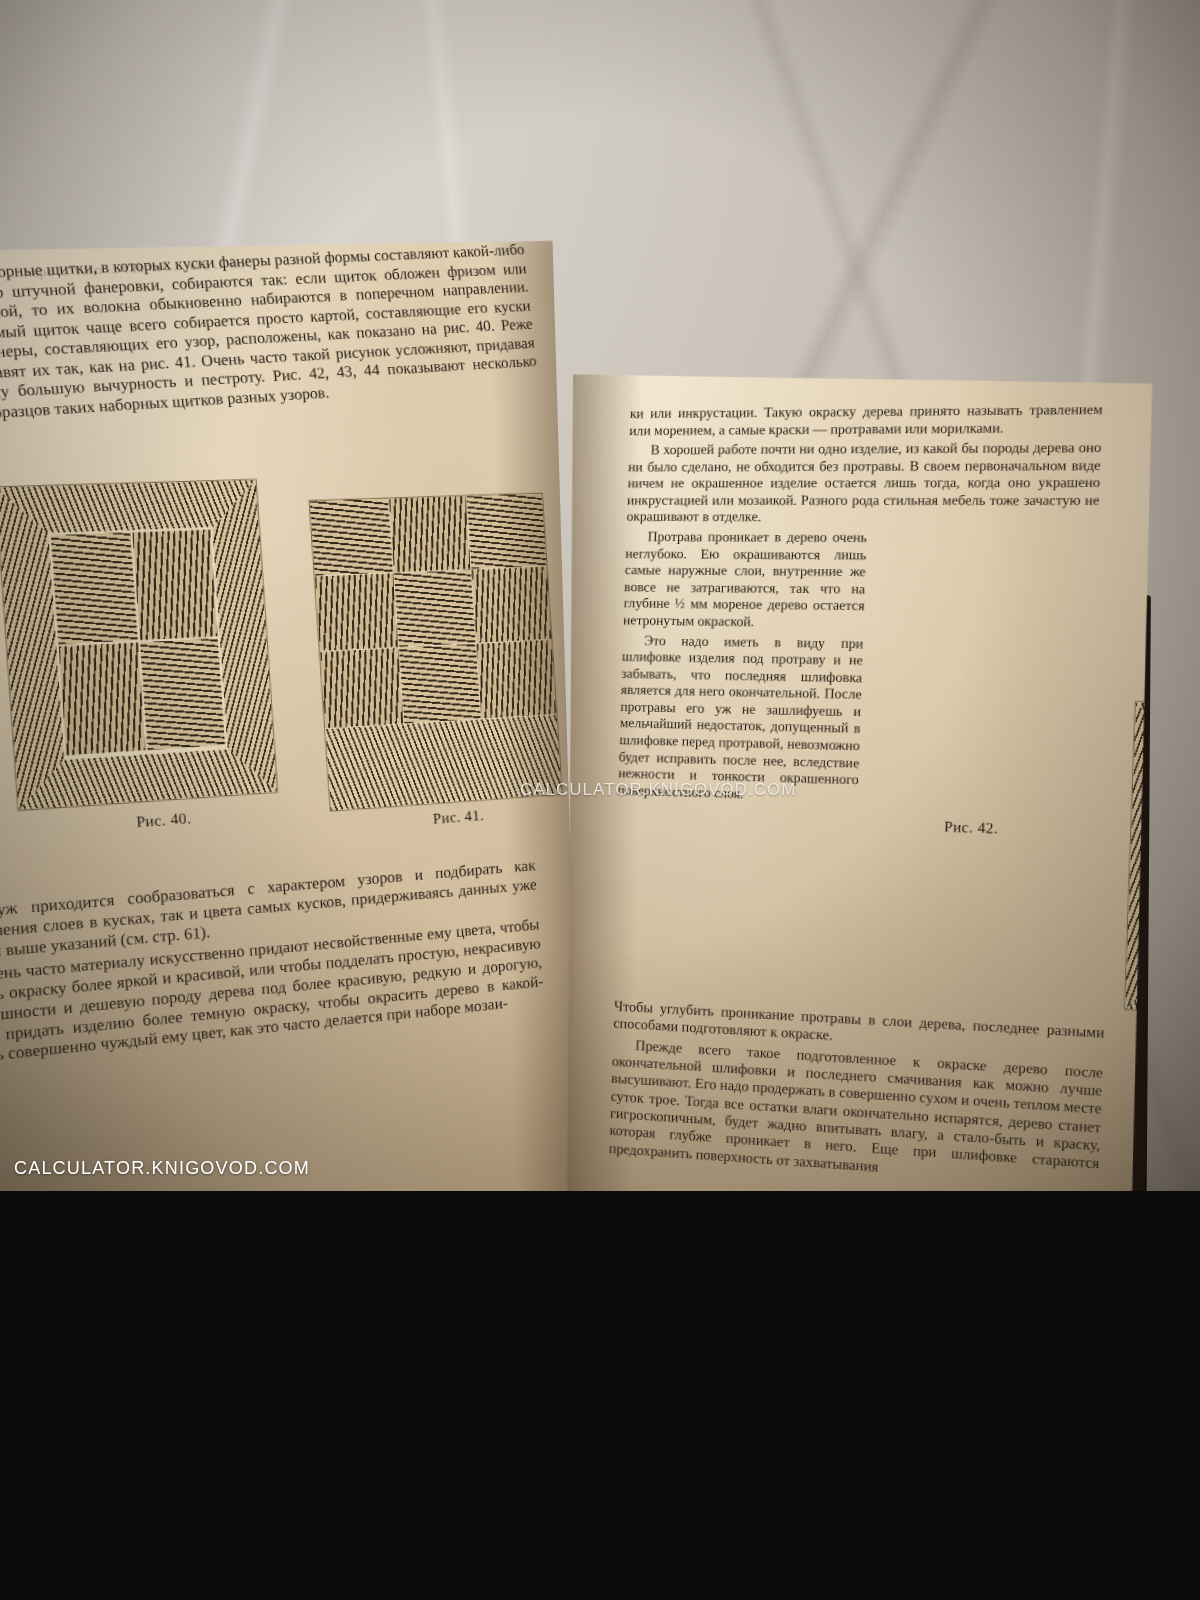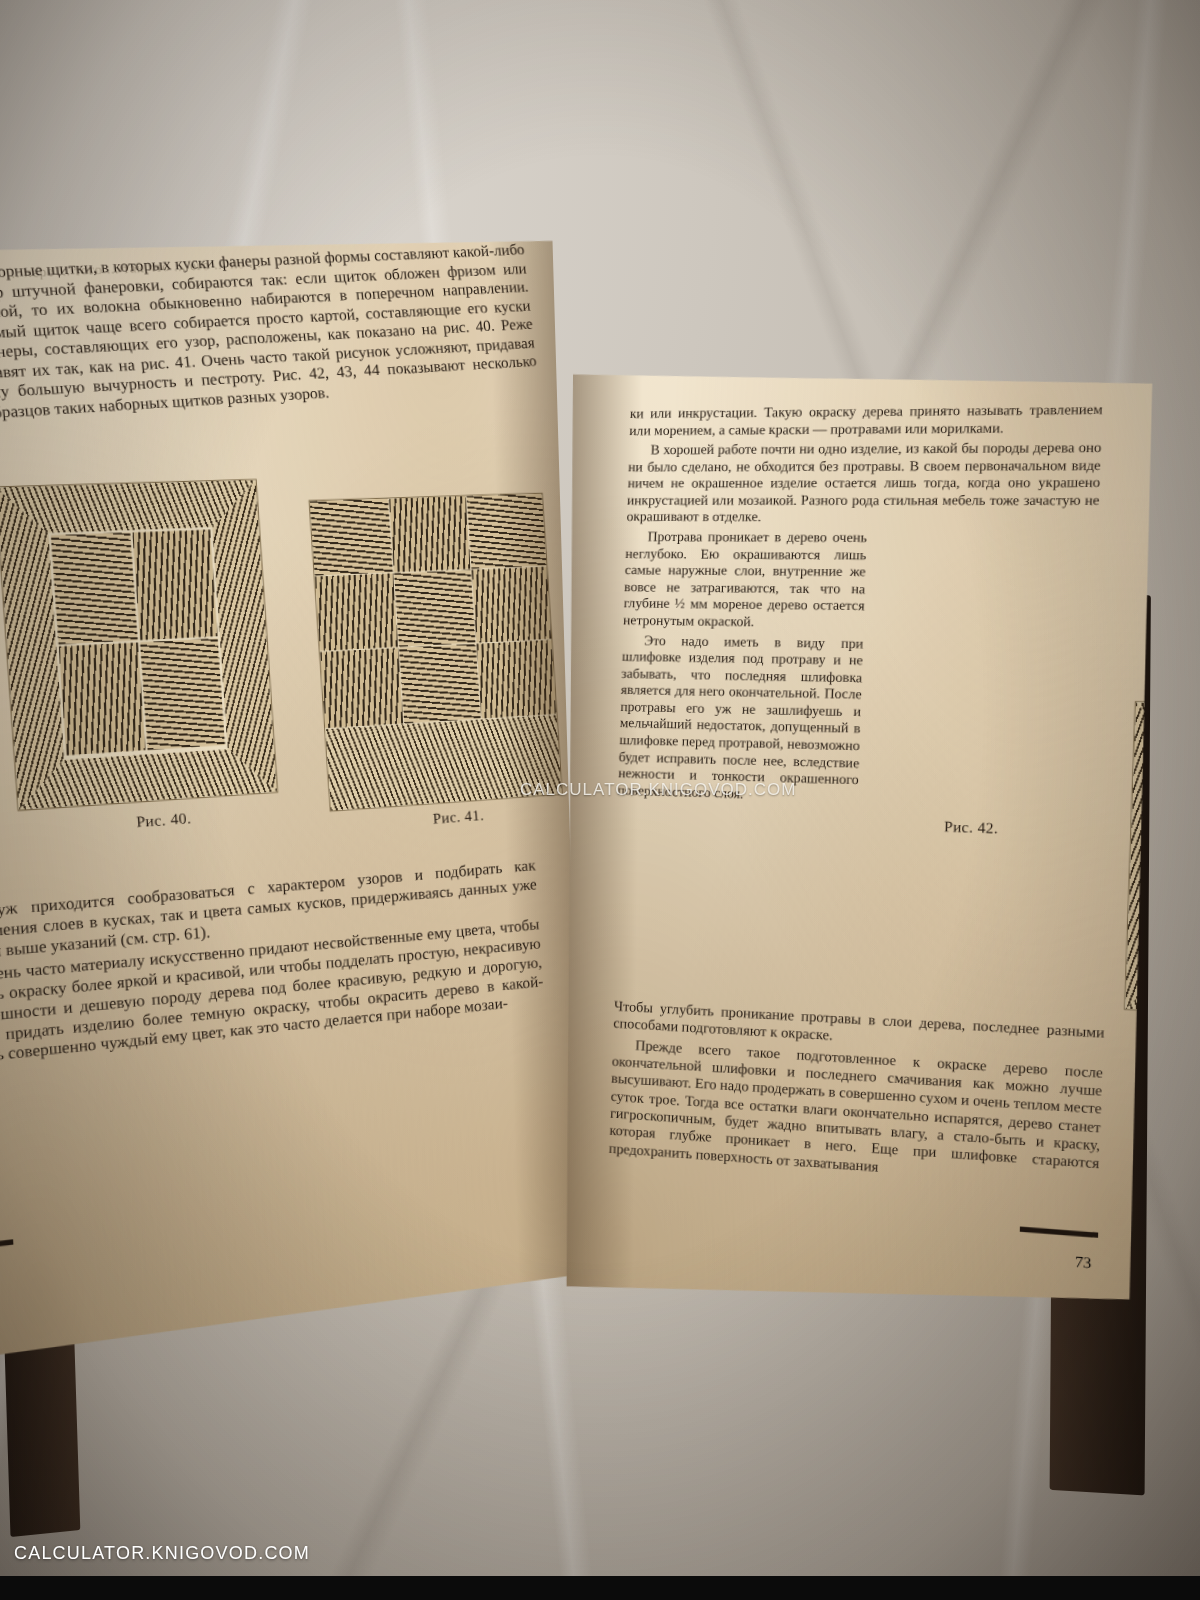--- a/index.html
+++ b/index.html
@@ -9,21 +9,21 @@
   }
   body {
     width: 1200px;
     height: 1600px;
     overflow: hidden;
     font-family: "Liberation Serif", serif;
   }
   .scene {
     position: relative;
     width: 1200px;
-    height: 1576px;
+    height: 1191px;
     overflow: hidden;
     background:
       radial-gradient(ellipse at 20% 8%, #ded9d2 0%, #cdc7be 35%, #bfb8ae 62%, #a79f95 100%);
   }
   
   .veins {
     position: absolute;
     inset: 0;
     opacity: .55;
     background:

